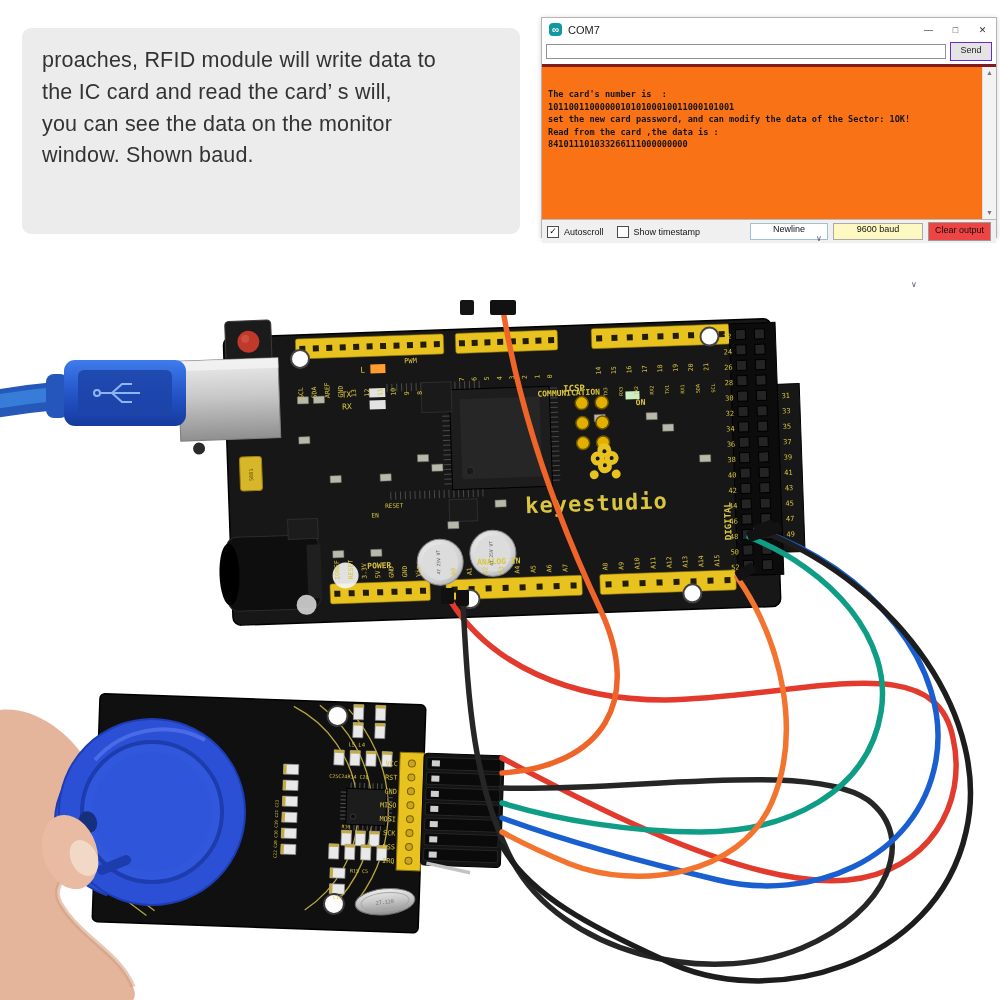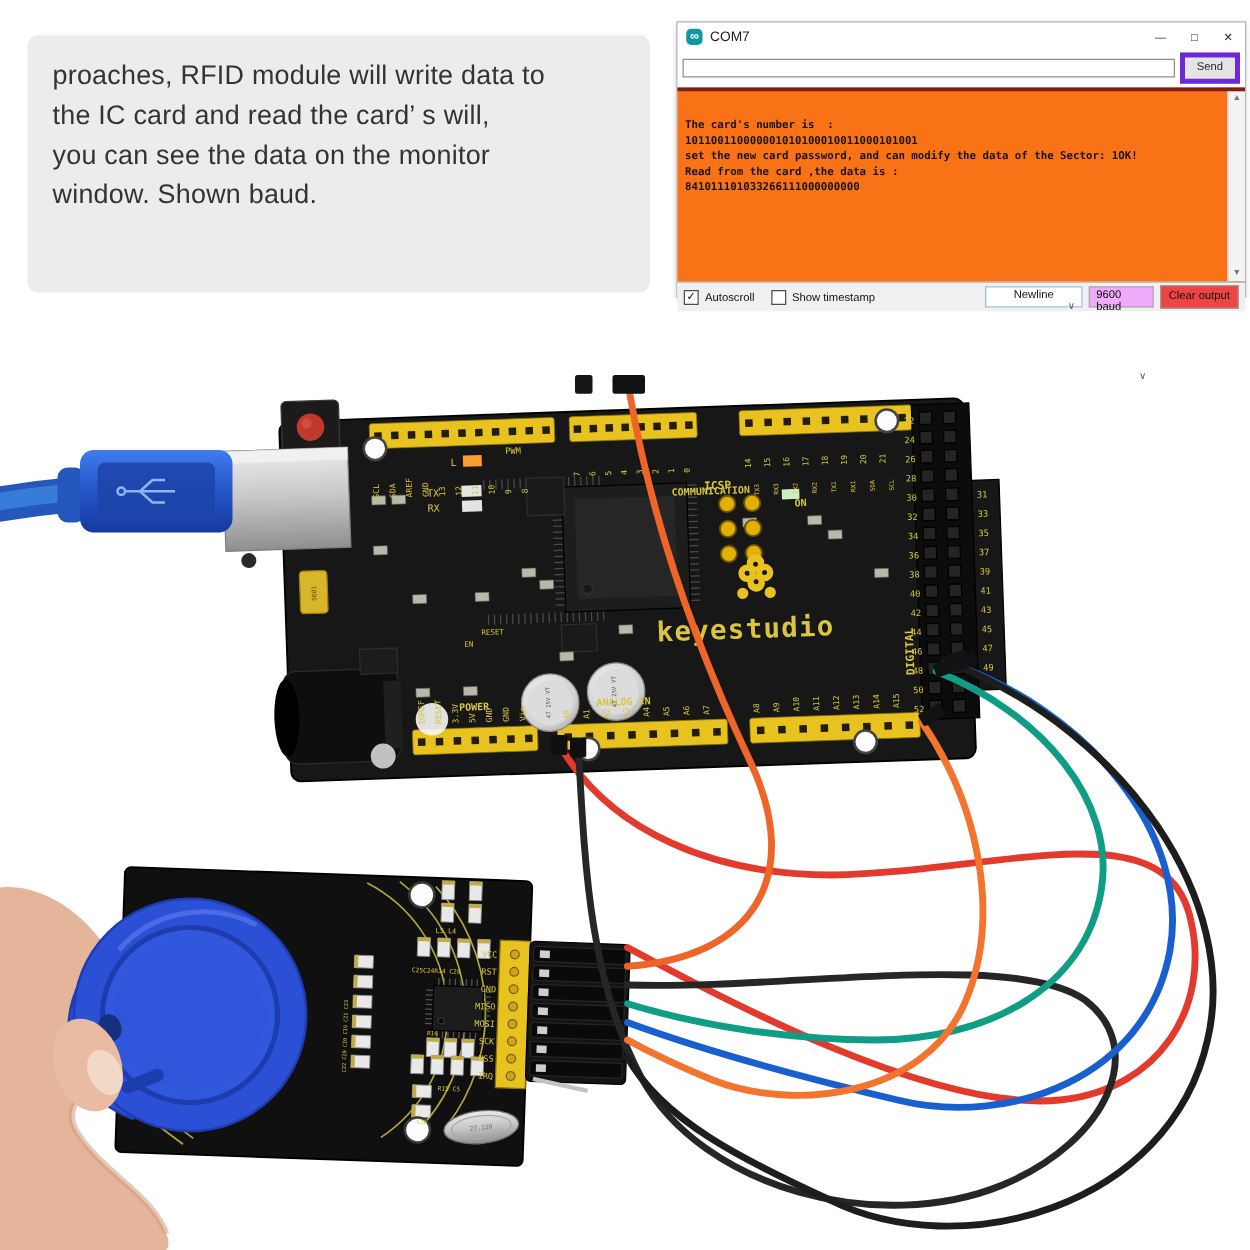--- a/index.html
+++ b/index.html
@@ -17,41 +17,41 @@
     border:1px solid #b4b4b4;box-shadow:0 1px 5px rgba(0,0,0,.18);z-index:2;box-sizing:border-box;}
   .titlebar{height:23px;display:flex;align-items:center;padding:0 0 0 7px;}
   .app-icon{width:13px;height:13px;border-radius:4px;background:#0e99a2;color:#fff;font-size:10px;
     line-height:13px;text-align:center;font-weight:bold;}
   .win-title{font-size:11px;color:#222;margin-left:6px;}
   .win-controls{margin-left:auto;display:flex;height:100%;}
   .win-btn{width:27px;height:100%;display:flex;align-items:center;justify-content:center;
     font-size:9px;color:#333;}
   .input-row{display:flex;gap:4px;padding:1px 4px 3px 4px;align-items:center;}
   .serial-input{flex:1;height:13px;border:1px solid #919191;font-size:9px;padding:0 3px;outline:none;}
-  .send-btn{width:40px;height:17px;font-size:9px;background:#e4e4e4;border:4px solid #6d28d9;
+  .send-btn{width:40px;height:17px;font-size:9px;background:#e4e4e4;border:1px solid #6d28d9;
     color:#222;text-align:center;line-height:15px;}
   .output{position:relative;height:152px;border-top:3px solid #7f1d1d;border-bottom:1px solid #b9b9b9;
     background:#f97316;overflow:hidden;font-weight:bold;}
   .output-text{padding:21px 18px 0 6px;font-family:"DejaVu Sans Mono",monospace;font-size:8.6px;
     line-height:12.6px;color:#151515;white-space:pre;}
   .scrollbar{position:absolute;right:0;top:0;bottom:0;width:13px;background:#f3f3f3;
     border-left:1px solid #e0e0e0;}
   .sb-arrow{position:absolute;left:0;width:13px;height:12px;color:#777;font-size:7px;
     text-align:center;line-height:12px;}
   .sb-up{top:0;} .sb-down{bottom:0;}
   .statusbar{height:23px;background:#f0f0f0;display:flex;align-items:center;padding:0 5px;
     font-size:9px;color:#111;gap:5px;}
   .cb{width:10px;height:10px;border:1px solid #4d4d4d;background:#fff;font-size:9px;line-height:9px;
     text-align:center;color:#111;flex:none;}
   .cb-label{margin-right:8px;}
   .dd{height:17px;border:1px solid #9fc0da;background:#fff;display:flex;align-items:center;
     font-size:9px;padding:0 5px;box-sizing:border-box;flex-direction:column;}
   .dd .chev{color:#557;font-size:8px;margin-left:auto;padding-left:8px;}
   .dd-newline{width:78px;margin-left:auto;}
-  .dd-baud{width:52px;border-color:#aaa;background:#f0abfc;gap:46px;}
+  .dd-baud{width:90px;border-color:#aaa;background:#fef9c3;gap:46px;}
   .clear-btn{height:17px;border:1px solid #9b9b9b;background:#ef4444;font-size:9px;
     padding:0 6px;line-height:15px;white-space:nowrap;}
 </style>
 </head>
 <body>
 
 <div id="stage">
 
   <svg id="scene" width="1000" height="1000" viewBox="0 0 1000 1000">
     <defs>

